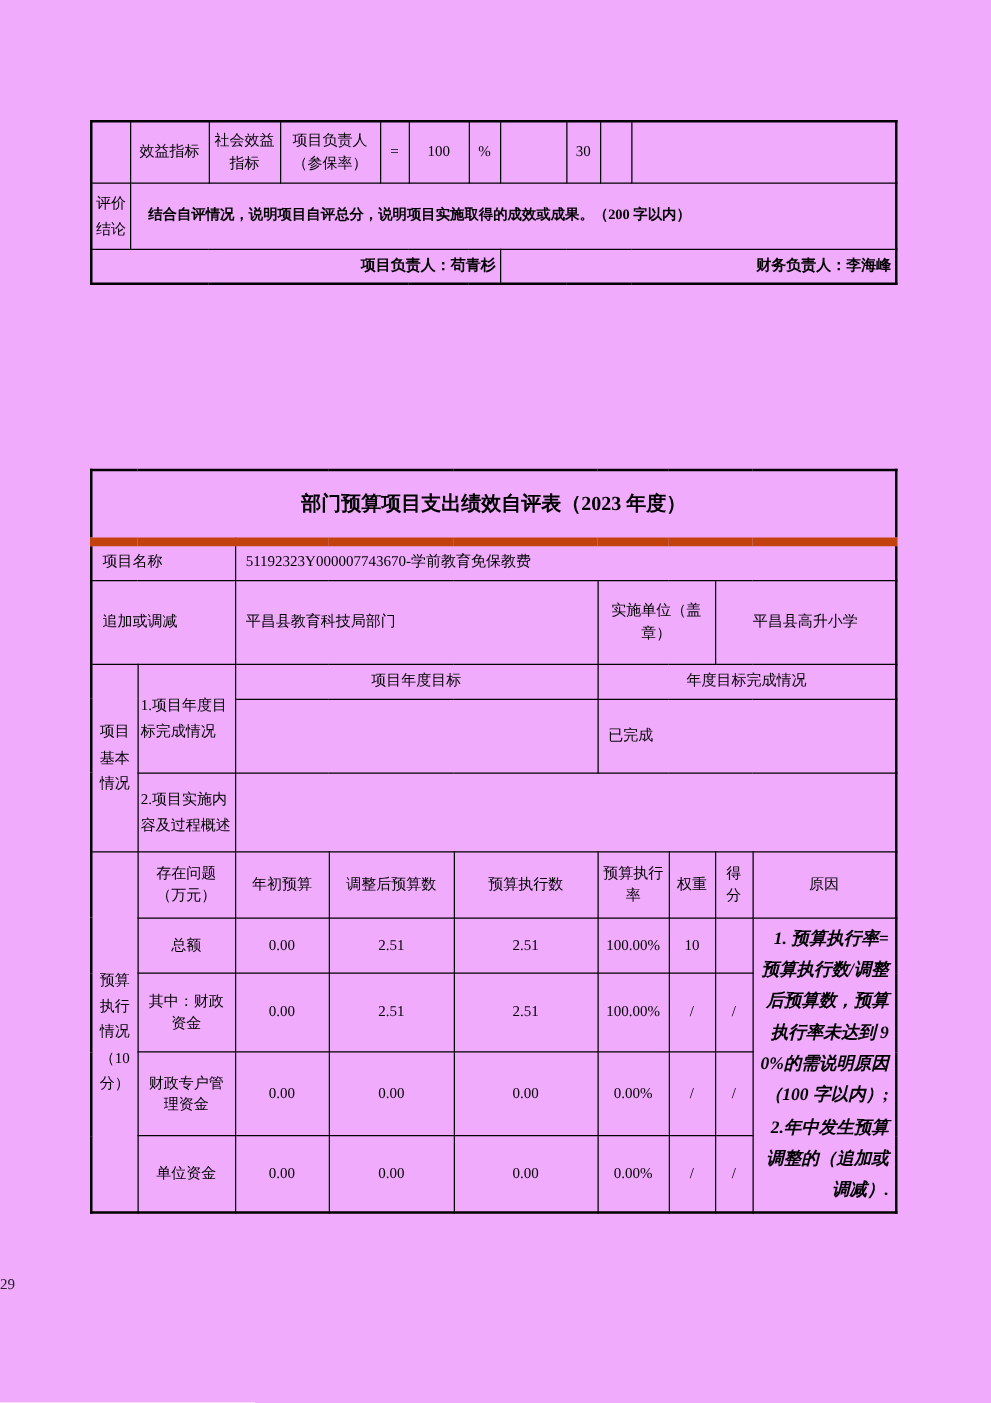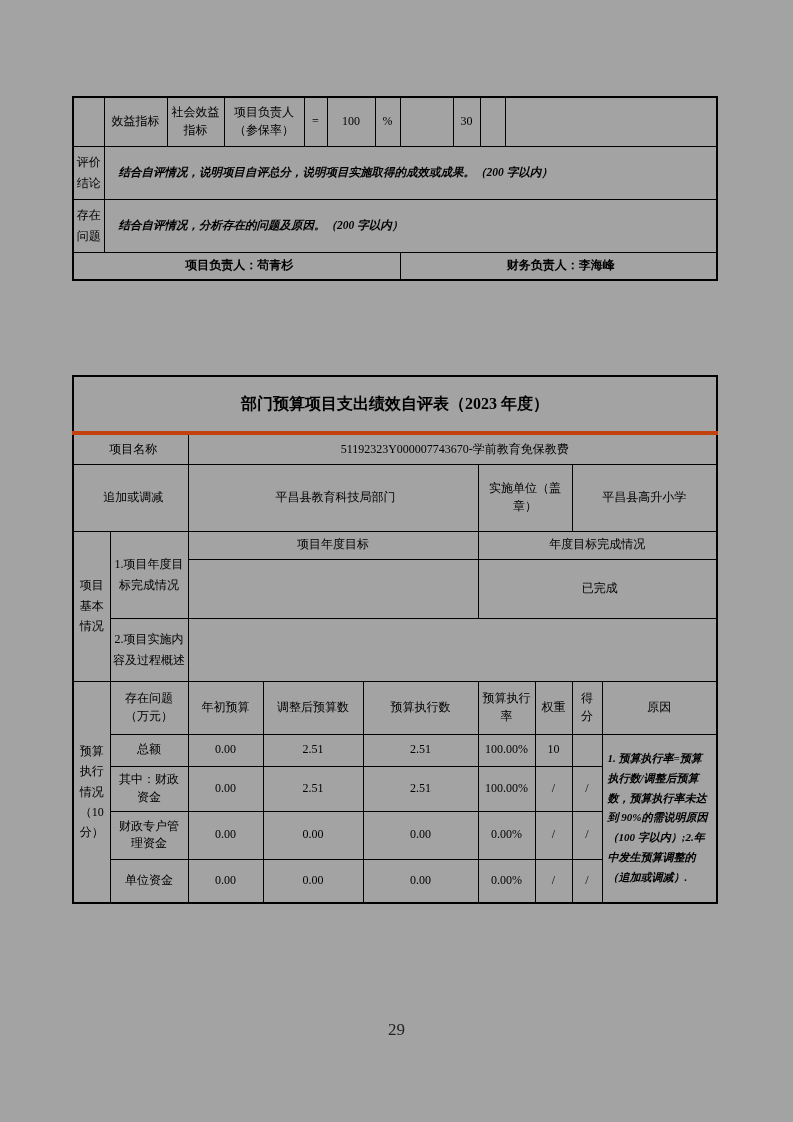--- a/index.html
+++ b/index.html
@@ -1,36 +1,36 @@
 <!DOCTYPE html>
 <html><head>
 <meta charset="utf-8">
 <style>
   html,body{margin:0;padding:0;background:#ffffff;}
   .page{
-    position:relative;width:793px;height:1122px;background:#a3a3a3;
+    position:relative;width:793px;height:1122px;background:#f0abfc;
     font-family:"Liberation Serif","DejaVu Serif",serif;color:#000;
     overflow:hidden;
   }
   table{border-collapse:collapse;table-layout:fixed;position:absolute;left:72px;
         border:2px solid #000;}
   #t1{top:96px;width:644px;}
   #t2{top:375px;width:644px;}
   td{border:1px solid #000;padding:2px 3px;font-size:12px;line-height:1.45;
      text-align:center;vertical-align:middle;overflow:hidden;word-break:break-all;}
-  td.left{text-align:center;padding-left:8px;}
-  td.hint{font-style:italic;font-weight:bold;font-size:11.5px;text-align:left;
+  td.left{text-align:left;padding-left:8px;}
+  td.hint{font-weight:bold;font-size:11.5px;text-align:left;
           padding-left:14px;word-break:break-all;}
-  td.sig{font-weight:bold;text-align:center;padding-left:8px;margin-top:32px;}
-  td.title-cell{font-size:16px;font-weight:bold;border-bottom:4px solid #c2410c;}
-  td.reason-cell{font-style:italic;font-weight:bold;font-size:11px;line-height:1.8;
-                 text-align:left;padding:4px 5px;vertical-align:middle;}
+  td.sig{font-weight:bold;text-align:right;padding-left:8px;margin-top:32px;}
+  td.title-cell{font-size:16px;font-weight:bold;border-bottom:7px solid #c2410c;}
+  td.reason-cell{font-style:italic;font-weight:bold;font-size:14px;line-height:1.8;
+                 text-align:right;padding:4px 5px;vertical-align:middle;}
   td.vlabel{padding:2px 2px;line-height:1.7;}
-  .page-number{position:absolute;top:1020px;left:0;width:100%;text-align:center;
-               font-size:17px;color:#222;}
+  .page-number{position:absolute;top:1020px;left:0;width:100%;text-align:left;
+               font-size:12px;color:#222;}
 </style>
 </head>
 <body>
 
 <div class="page">
 
   <table id="t1">
     <colgroup>
       <col style="width:31px">
         <col style="width:63px">
@@ -54,24 +54,20 @@
       <td>100</td>
       <td>%</td>
       <td></td>
       <td>30</td>
       <td></td>
       <td></td>
     </tr>
     <tr style="height:53px">
       <td class="vlabel">评价结论</td>
       <td colspan="10" class="hint">结合自评情况，说明项目自评总分，说明项目实施取得的成效或成果。（200 字以内）</td>
-    </tr>
-    <tr style="height:53px">
-      <td class="vlabel">存在问题</td>
-      <td colspan="10" class="hint">结合自评情况，分析存在的问题及原因。（200 字以内）</td>
     </tr>
     <tr style="height:28px">
       <td colspan="7" class="sig">项目负责人：苟青杉</td>
       <td colspan="4" class="sig">财务负责人：李海峰</td>
     </tr>
   </tbody>
     </table>
 
   <table id="t2">
     <colgroup>

